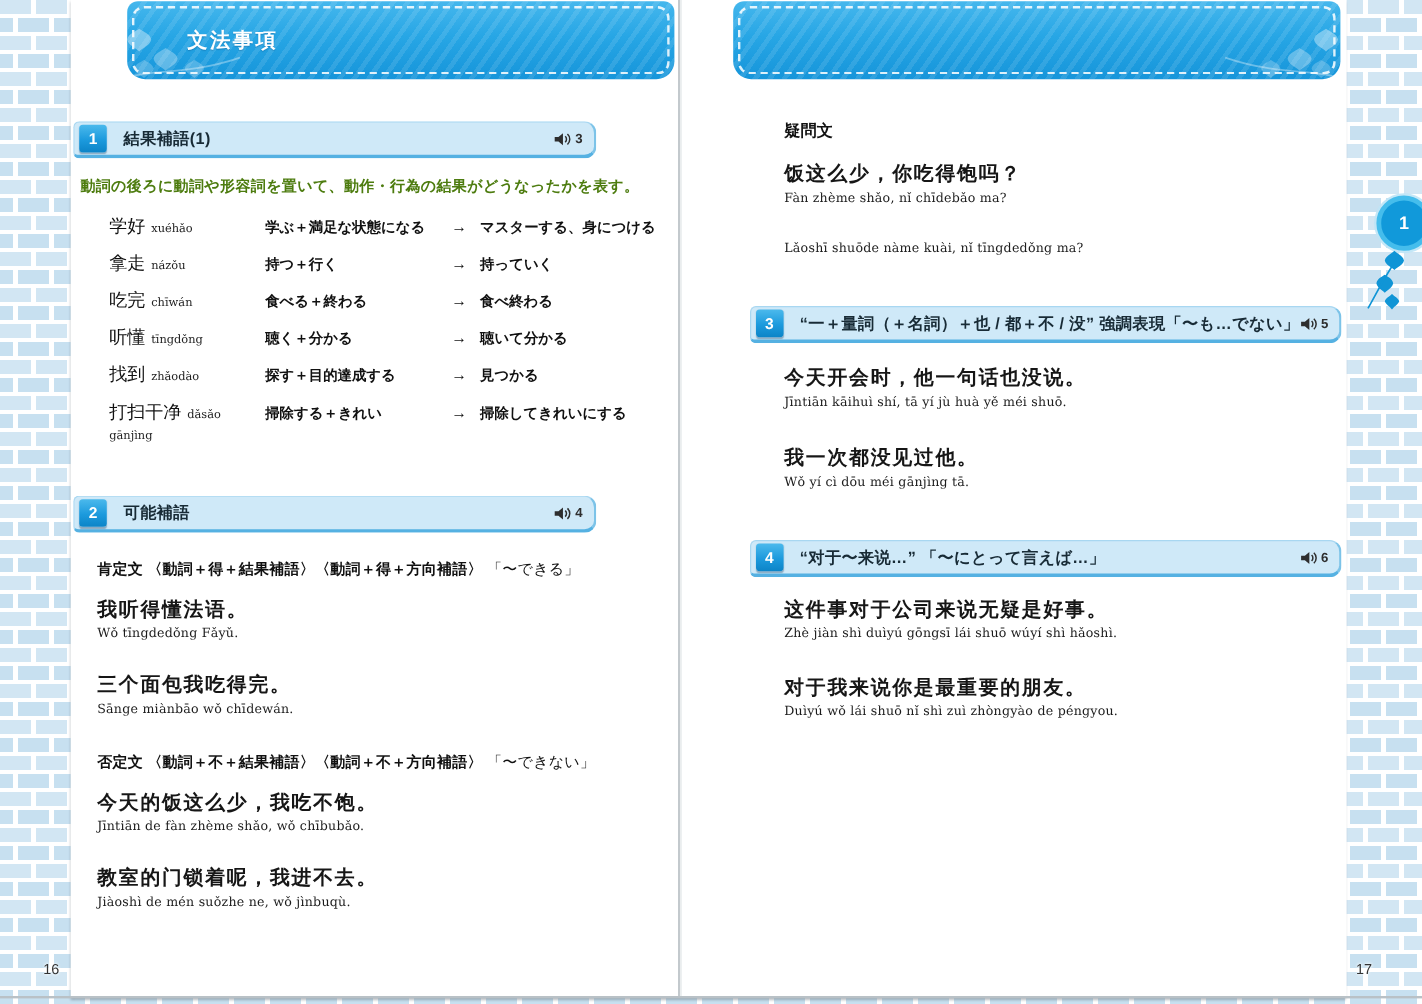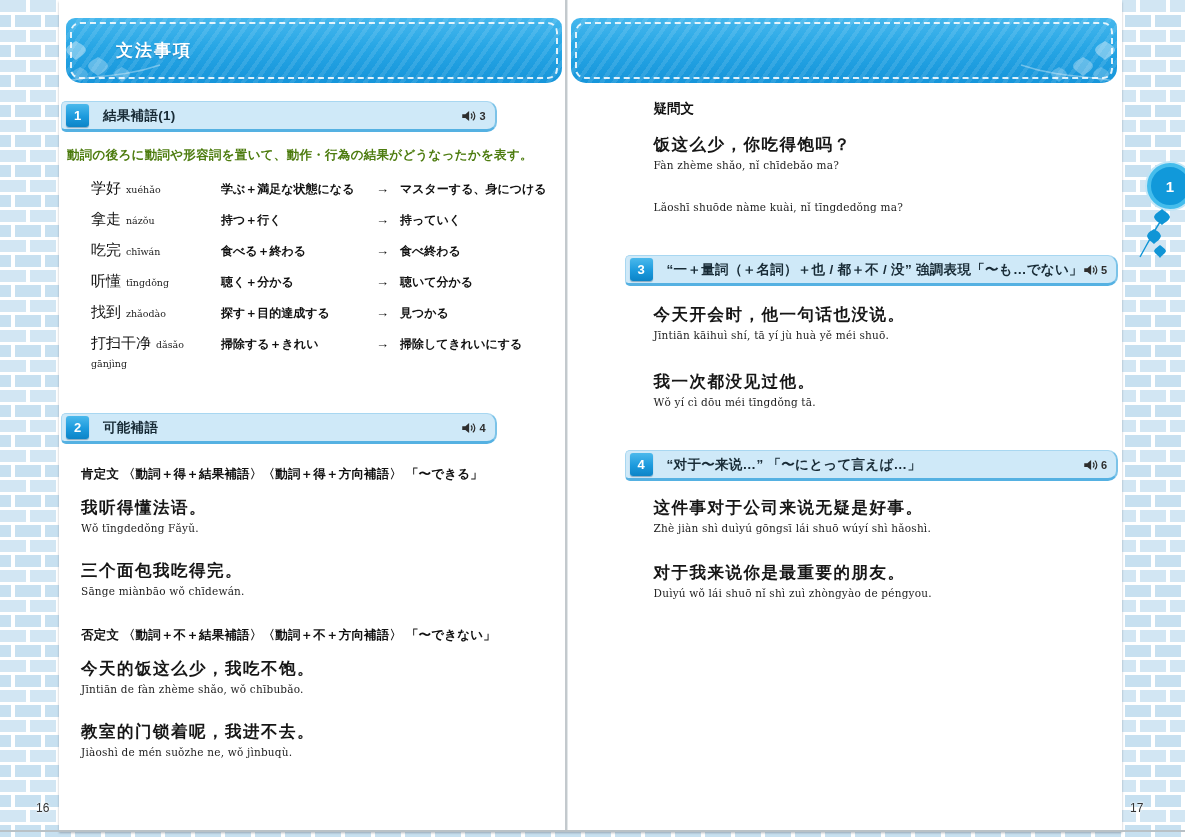--- a/index.html
+++ b/index.html
@@ -22,24 +22,25 @@
     position:absolute; left:59px; top:0; width:1063px; height:831px;
     display:flex; background:#ffffff;
     box-shadow: 0 2px 2px rgba(90,100,110,0.45);
   }
   .page { position:relative; height:100%; background:#fff; }
   .page.left  { width:534px; border-right:2px solid #c3c9cd; }
   .page.right { flex:1; border-left:1px solid #e2e6e8; }
 
   
   .banner {
-    position:absolute; top:18px; height:65px;
+    position:absolute; top:1px; height:65px;
     background: linear-gradient(180deg, #45b7ed 0%, #27a6e5 45%, #1695da 100%);
     border-radius: 9px 9px 15px 15px;
     overflow:hidden;
+    margin-left:40px;
   }
   .page.left  .banner { left:7px; right:3px; }
   .page.right .banner { left:3px; right:5px; border-radius:9px 9px 15px 15px; }
   .banner .stripes {
     position:absolute; inset:0;
     background: repeating-linear-gradient(125deg, rgba(255,255,255,0.10) 0 4px, rgba(255,255,255,0) 4px 10px);
   }
   .banner .dash {
     position:absolute; inset:4px;
     border:2px dashed rgba(255,255,255,0.85);
@@ -79,21 +80,21 @@
   .intro { margin:15px 0 0 8px; font-weight:700; font-size:12.5px; color:#4d7c0f; letter-spacing:0.3px; }
 
   .vocab { display:grid; grid-template-columns:130px 155px 24px auto; row-gap:12px; margin:15px 0 0 32px; align-items:baseline; }
   .vocab .zh  { font-family:"DejaVu Serif","Liberation Serif",serif; font-size:15px; color:#111; white-space:nowrap; }
   .vocab .py  { font-family:"DejaVu Serif","Liberation Serif",serif; font-size:9.5px; color:#222; margin-left:5px; }
   .vocab .mean, .vocab .result { font-weight:700; font-size:12px; color:#111; white-space:nowrap; }
   .vocab .arr { font-weight:700; font-size:13px; color:#111; }
 
   .pattern { margin:22px 0 0 22px; font-size:12.5px; color:#111; letter-spacing:0.2px; }
   .pattern .lbl, .pattern .pat { font-weight:700; }
-  .pattern .gls { font-weight:700; }
+  .pattern .gls { font-weight:400; }
 
   .sent { margin-left:22px; }
   .page.right .sent { margin-left:86px; }
   .sent .zh {
     font-family:"DejaVu Serif","Liberation Serif",serif;
     font-size:16.5px; color:#161616; letter-spacing:1.5px;font-weight:bold;
   }
   .sent .py {
     font-family:"DejaVu Serif","Liberation Serif",serif;
     font-size:10.5px; color:#1c1c1c; margin-top:3px; letter-spacing:0.2px;
@@ -276,21 +277,21 @@
         <span>5</span>
       </div>
     </div>
 
     <div class="sent mt18">
       <div class="zh">今天开会时，他一句话也没说。</div>
       <div class="py">Jīntiān kāihuì shí, tā yí jù huà yě méi shuō.</div>
     </div>
     <div class="sent mt30">
       <div class="zh">我一次都没见过他。</div>
-      <div class="py">Wǒ yí cì dōu méi tīngdǒng tā.</div>
+      <div class="py">Wǒ yí cì dōu méi gānjìng tā.</div>
     </div>
 
     <div class="sec-head mt42">
       <div class="sec-num">4</div>
       <div class="sec-title">“对于〜来说…” 「〜にとって言えば…」</div>
       <div class="audio">
         <svg width="15" height="14" viewBox="0 0 24 22">
           <path d="M2 8v6h5l6 5V3L7 8H2z" fill="#2e2e2e"></path>
           <path d="M16 7a5.5 5.5 0 0 1 0 8" stroke="#2e2e2e" stroke-width="2" fill="none"></path>
           <path d="M19 4a9.5 9.5 0 0 1 0 14" stroke="#2e2e2e" stroke-width="2" fill="none"></path>

